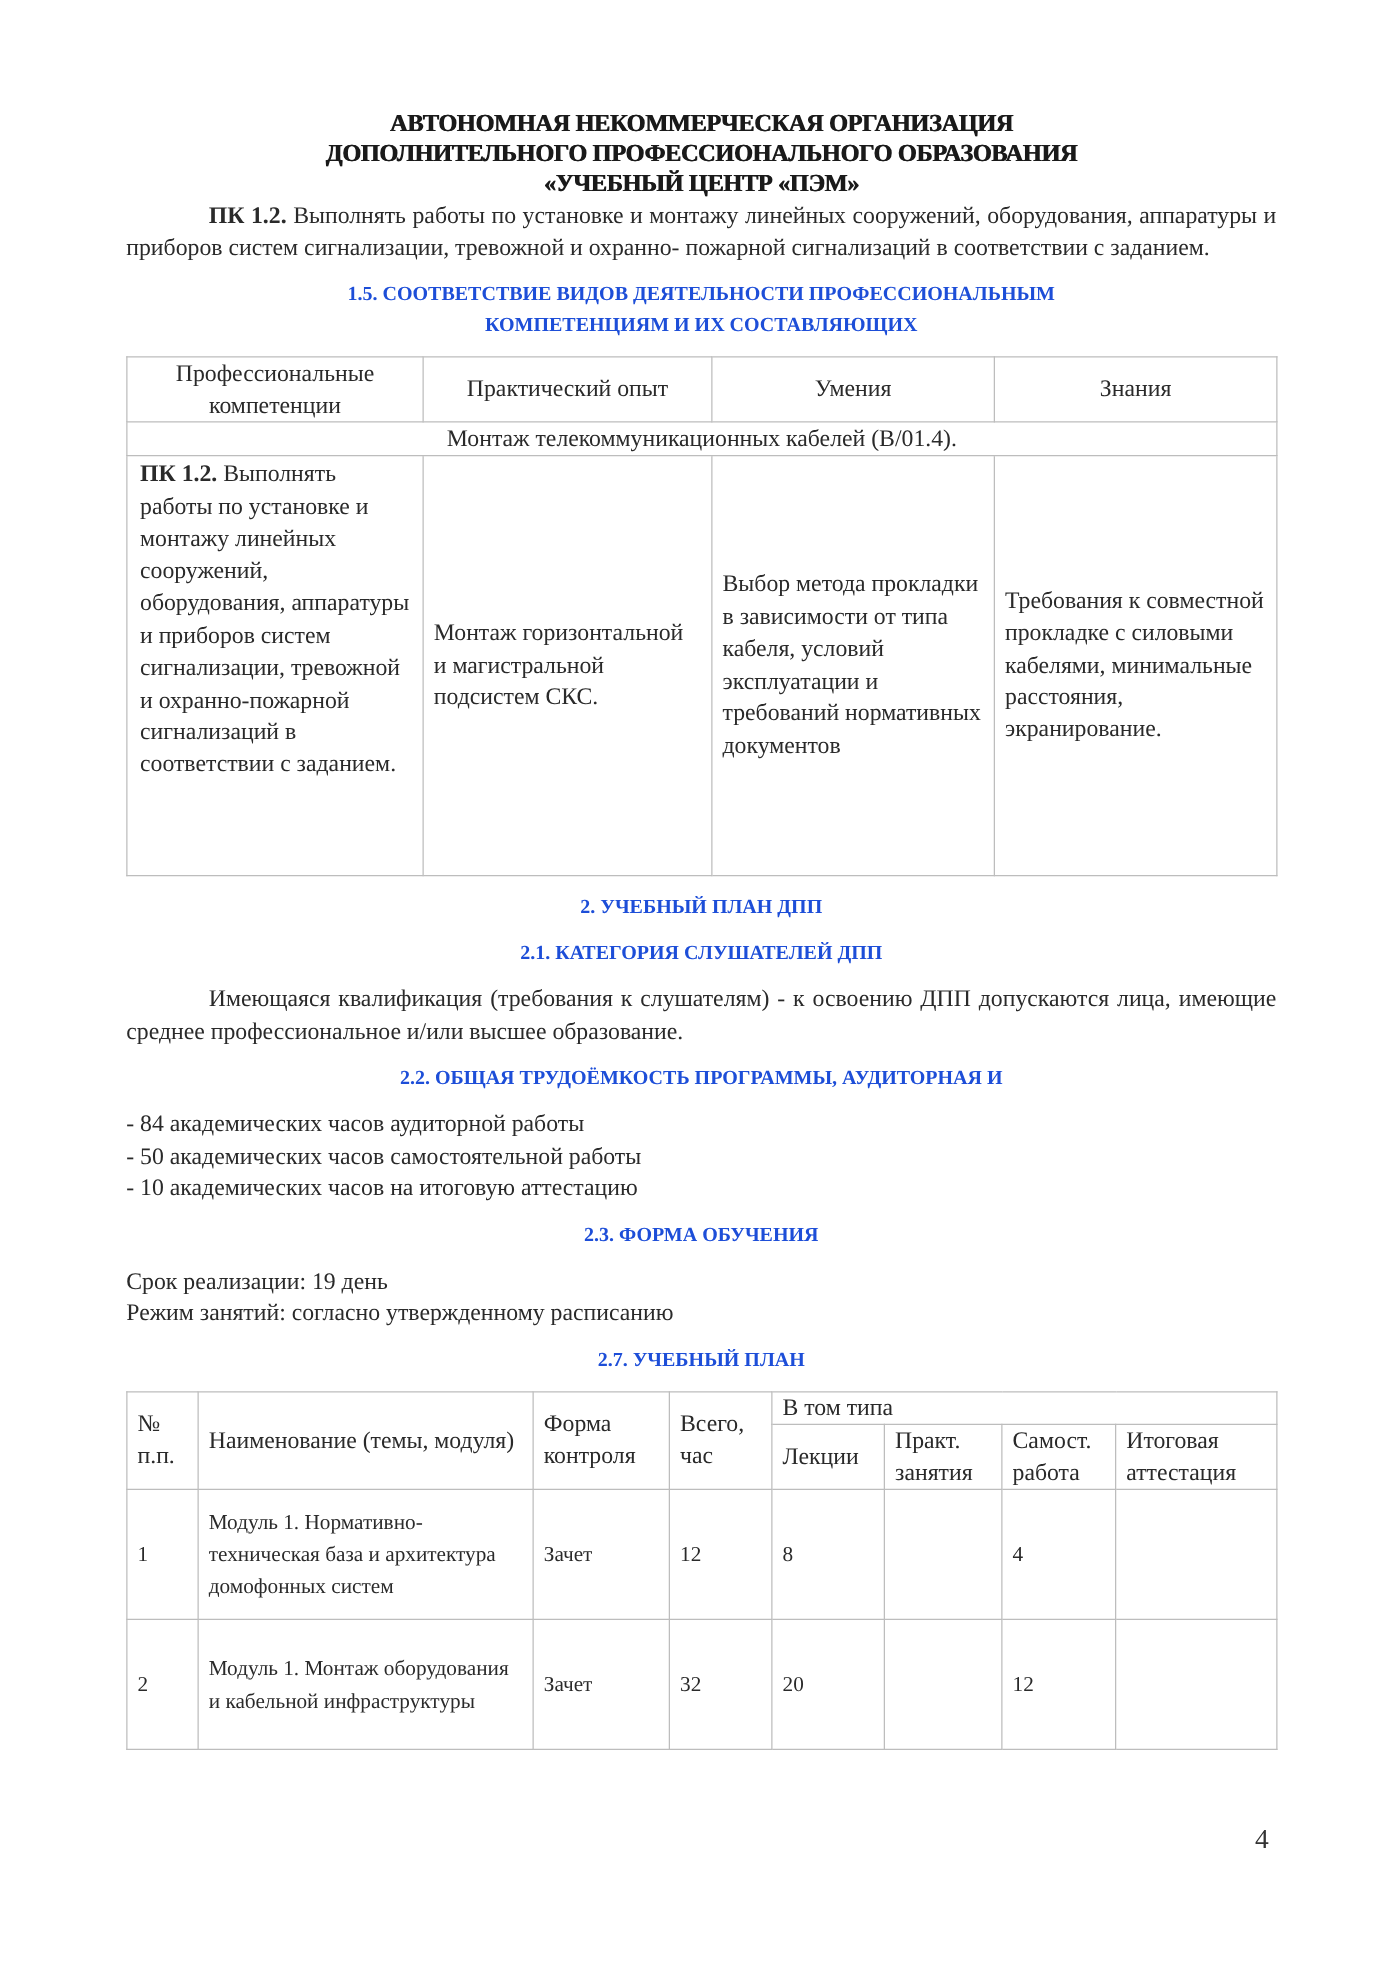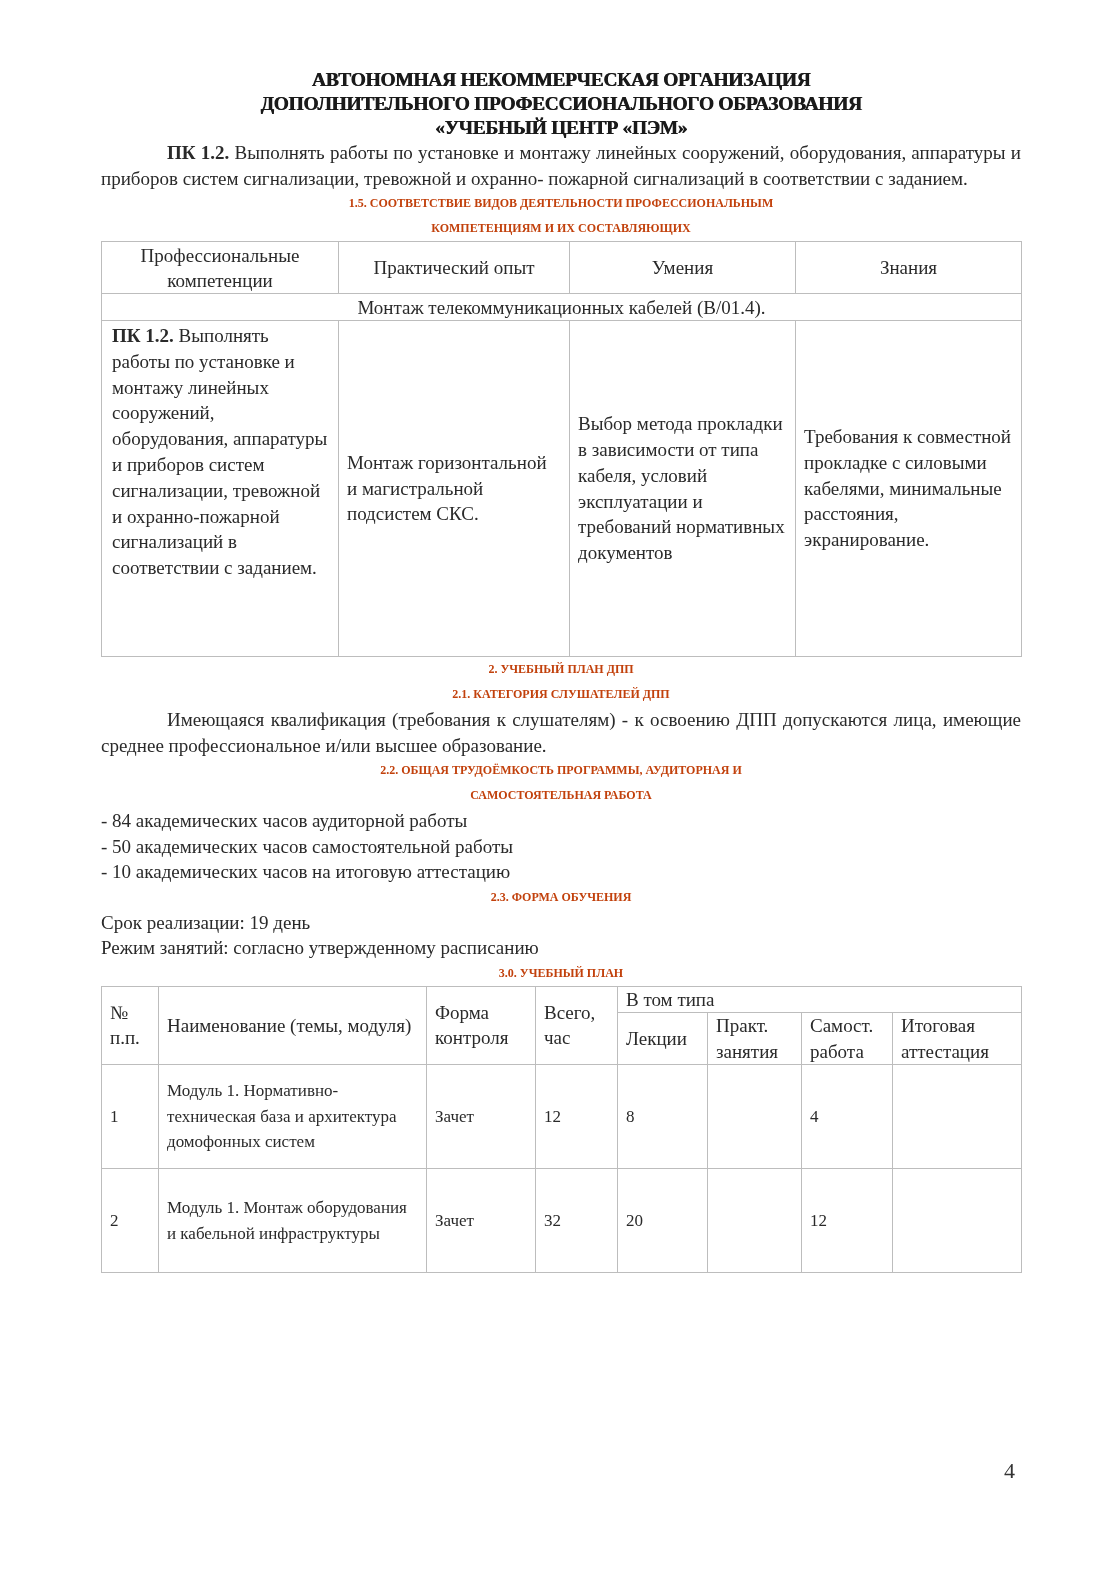--- a/index.html
+++ b/index.html
@@ -1,32 +1,32 @@
 <!DOCTYPE html>
 <html><head>
 <meta charset="utf-8">
 <style>
   html, body { margin: 0; padding: 0; background: #ffffff; }
   body {
     width: 1110px; height: 1570px; position: relative; overflow: hidden;
     font-family: "Liberation Serif", "DejaVu Serif", serif;
     color: #2a2a2a;
   }
-  .page { position: absolute; left: 101px; top: 68px; width: 920px; }
+  .page { position: absolute; left: 101px; top: 88px; width: 920px; }
   .org {
     text-align: center; font-weight: bold; font-size: 19.5px; line-height: 24px;
     color: #1a1a1a; letter-spacing: -0.3px;
     text-shadow: 0.6px 0 0 #1a1a1a;
   }
   .para { font-size: 19px; line-height: 25.5px; text-align: justify; margin: 0; }
   .indent { text-indent: 66px; }
   .plain { font-size: 19px; line-height: 25.5px; margin: 0; }
   .h-center {
-    text-align: center; font-weight: bold; font-size: 12px; line-height: 25px;
-    margin: 0; color: #c2410c;
+    text-align: center; font-weight: bold; font-size: 16px; line-height: 25px;
+    margin: 12px; color: #1d4ed8;
   }
   table { border-collapse: collapse; width: 920px; table-layout: fixed; }
   td, th { border: 1.5px solid #bdbdbd; font-weight: normal; vertical-align: middle; padding: 0 8px; }
   .t1 th { font-size: 19px; line-height: 25px; text-align: center; height: 51px; }
   .t1 .span-row td { text-align: center; font-size: 19px; line-height: 25px; height: 26px; }
   .t1 .body-row td { font-size: 19px; line-height: 25.8px; padding: 2px 8px; }
   .t1 .body-row td.first { vertical-align: top; padding-left: 10px; }
   .t2 th { font-size: 19px; line-height: 25.5px; text-align: left; padding: 0 8px; }
   .t2 td { font-size: 17px; line-height: 25.5px; text-align: left; padding: 1px 8px; }
   .bold { font-weight: bold; }
@@ -75,31 +75,30 @@
     </tr>
   </tbody>
     </table>
 
   <h2 class="h-center">2. УЧЕБНЫЙ ПЛАН ДПП</h2>
   <h2 class="h-center">2.1. КАТЕГОРИЯ СЛУШАТЕЛЕЙ ДПП</h2>
   <p class="para indent">Имеющаяся квалификация (требования к слушателям) - к освоению ДПП допускаются лица, имеющие среднее профессиональное и/или высшее образование.</p>
 
   <h2 class="h-center">
     <div>2.2. ОБЩАЯ ТРУДОЁМКОСТЬ ПРОГРАММЫ, АУДИТОРНАЯ И</div>
-    <div>САМОСТОЯТЕЛЬНАЯ РАБОТА</div>
   </h2>
   <p class="plain">- 84 академических часов аудиторной работы</p>
   <p class="plain">- 50 академических часов самостоятельной работы</p>
   <p class="plain">- 10 академических часов на итоговую аттестацию</p>
 
   <h2 class="h-center">2.3. ФОРМА ОБУЧЕНИЯ</h2>
   <p class="plain">Срок реализации: 19 день</p>
   <p class="plain">Режим занятий: согласно утвержденному расписанию</p>
 
-  <h2 class="h-center">3.0. УЧЕБНЫЙ ПЛАН</h2>
+  <h2 class="h-center">2.7. УЧЕБНЫЙ ПЛАН</h2>
 
   <table class="t2">
     <colgroup>
       <col style="width:57px">
         <col style="width:268px">
         <col style="width:109px">
         <col style="width:82px">
       <col style="width:90px">
         <col style="width:94px">
         <col style="width:91px">

